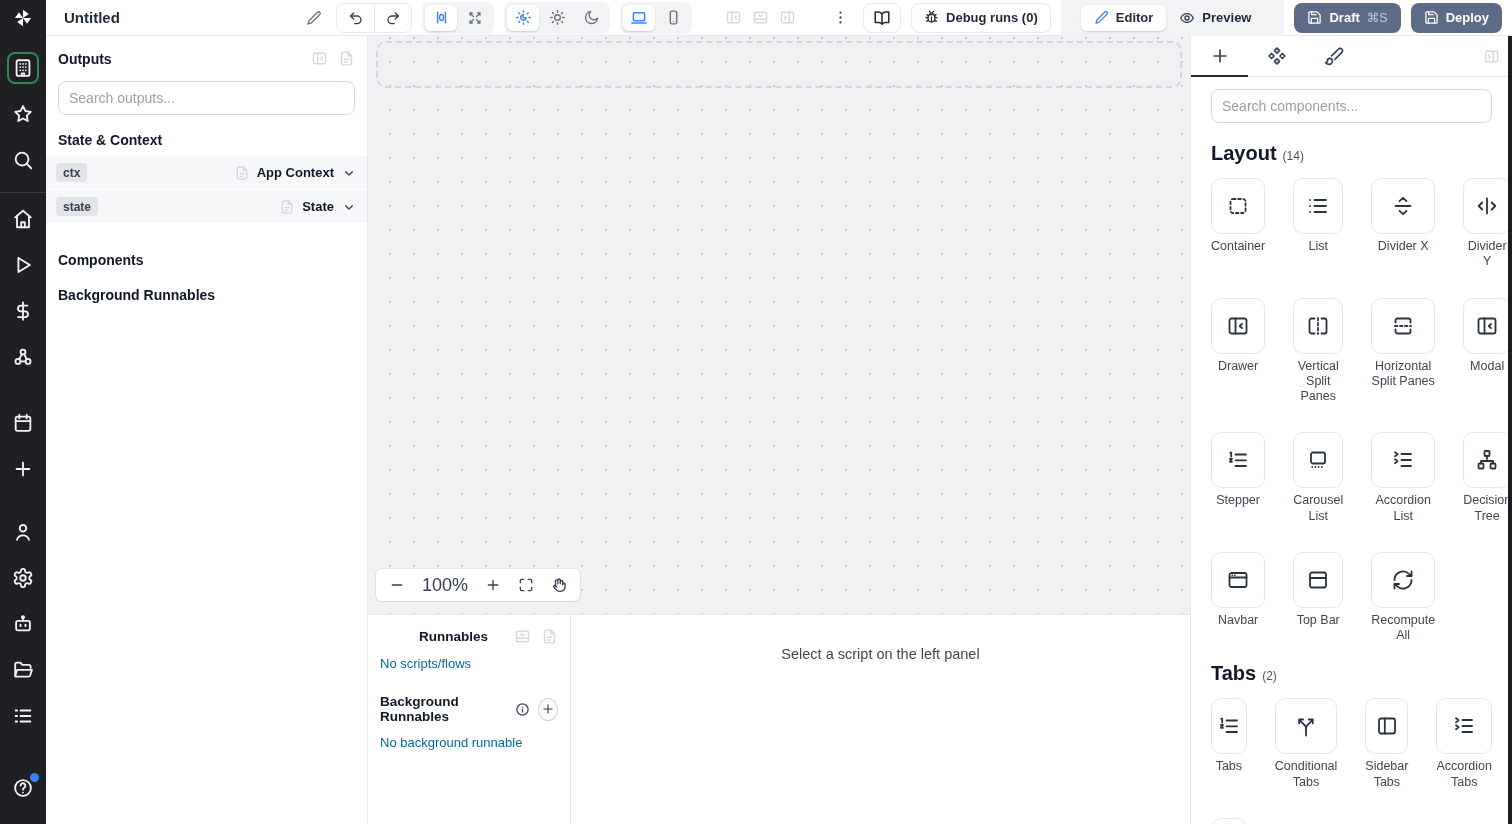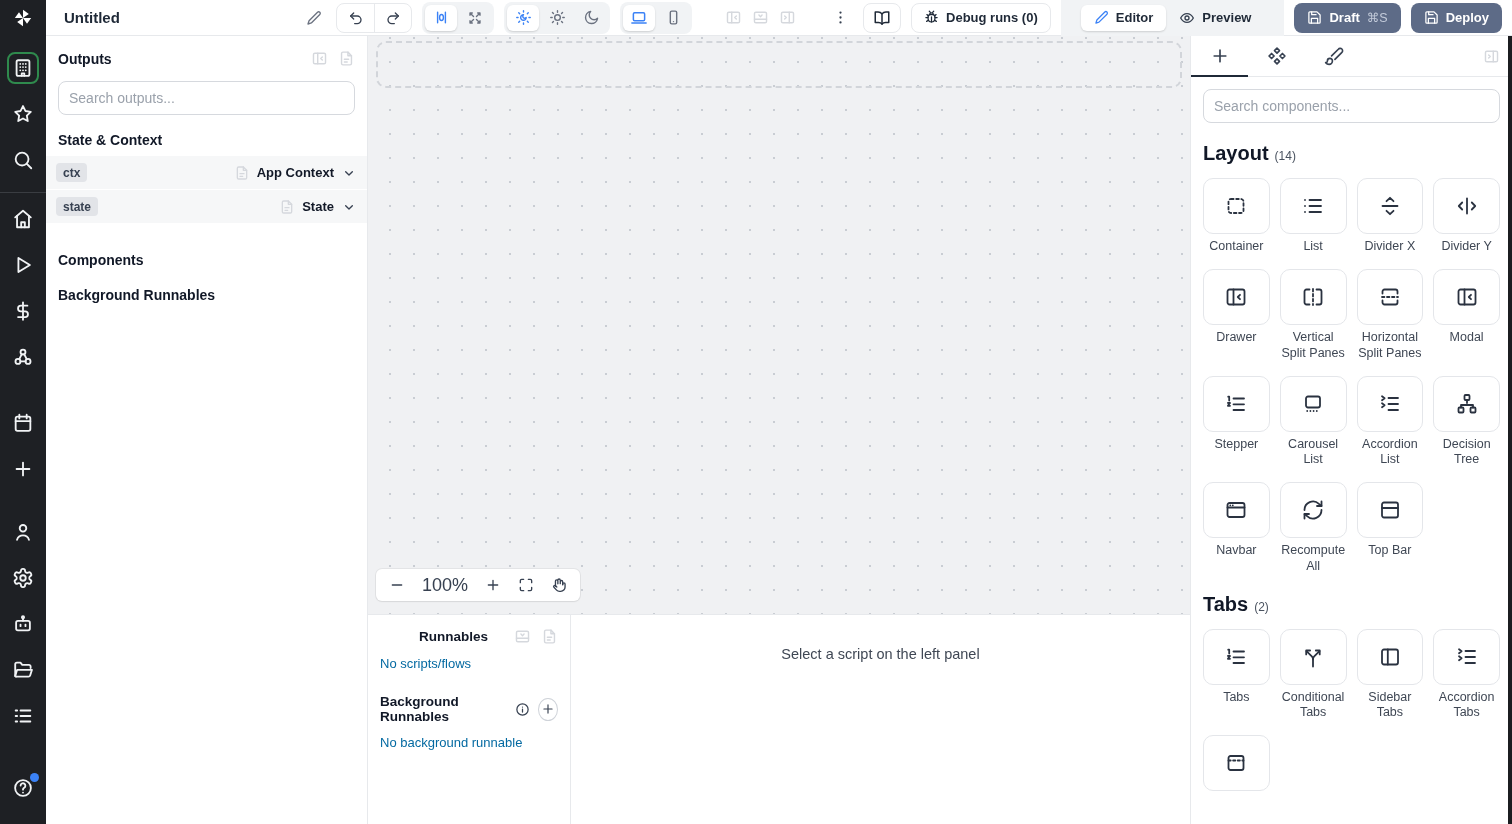--- a/index.html
+++ b/index.html
@@ -91,25 +91,25 @@
   .plus-circle { width:23px; height:23px; border:1px solid #cfd3d9; border-radius:50%; display:flex; align-items:center; justify-content:center; color:#374151; margin-left:2px; }
   #script-detail { flex:1; display:flex; justify-content:center; padding-top:31px; }
   #script-detail span { font-size:14.5px; color:#3f4754; }
 
   
   #right-panel { width:322px; flex:none; border-left:1px solid #e7e9ec; background:#fff; display:flex; flex-direction:column; overflow:hidden; }
   #rp-tabs { height:41px; border-bottom:1px solid #e7e9ec; display:flex; align-items:stretch; flex:none; }
   .rp-tab { width:57px; display:flex; align-items:center; justify-content:center; color:#374151; position:relative; }
   .rp-tab.active::after { content:""; position:absolute; left:0; right:0; bottom:-1px; height:2px; background:#1f2937; }
   #rp-panel-toggle { margin-left:auto; margin-right:12px; display:flex; align-items:center; color:#d5d8dd; }
-  #rp-scroll { flex:1; overflow:hidden; padding:0 12px; }
+  #rp-scroll { flex:1; overflow:hidden; padding:0 20px; }
   .comp-section-title { display:flex; align-items:baseline; gap:6px; margin-top:19px; }
   .comp-section-title b { font-size:20px; font-weight:700; color:#111827; }
   .comp-section-title span { font-size:12px; color:#4a5360; }
-  .comp-grid { display:grid; grid-template-columns:repeat(4,1fr); column-gap:10px; row-gap:15px; margin-top:13px; }
+  .comp-grid { display:grid; grid-template-columns:repeat(4,1fr); column-gap:10px; row-gap:15px; margin-top:13px;gap:28px; }
   .comp-cell { display:flex; flex-direction:column; align-items:center; }
   .comp-card { width:100%; height:56px; background:#fff; border:1px solid #e4e6ea; border-radius:10px; display:flex; align-items:center; justify-content:center; color:#2a3240; }
   .comp-card svg { stroke-width:1.8; }
   .comp-label { margin-top:5px; font-size:12.5px; line-height:1.22; color:#3f4754; text-align:center; }
 
   #right-scrollbar { position:fixed; right:0; top:36px; bottom:0; width:4px; background:#1b1d20; }
 </style>
 </head>
 <body>
 
@@ -855,32 +855,32 @@
                   <div class="comp-card">
                     <svg class="icon ic24">
                       <use href="#i-navbar"></use>
                     </svg>
                   </div>
                   <div class="comp-label">Navbar</div>
                 </div>
                 <div class="comp-cell">
                   <div class="comp-card">
                     <svg class="icon ic24">
+                      <use href="#i-topbar"></use>
+                    </svg>
+                  </div>
+                  <div class="comp-label">Top Bar</div>
+                </div>
+                <div class="comp-cell">
+                  <div class="comp-card">
+                    <svg class="icon ic24">
                       <use href="#i-refresh"></use>
                     </svg>
                   </div>
                   <div class="comp-label">Recompute All</div>
-                </div>
-                <div class="comp-cell">
-                  <div class="comp-card">
-                    <svg class="icon ic24">
-                      <use href="#i-topbar"></use>
-                    </svg>
-                  </div>
-                  <div class="comp-label">Top Bar</div>
                 </div>
               </div>
               <div class="comp-section-title">
                 <b>Tabs</b>
                 <span>(2)</span>
               </div>
               <div class="comp-grid">
                 <div class="comp-cell">
                   <div class="comp-card">
                     <svg class="icon ic24">

